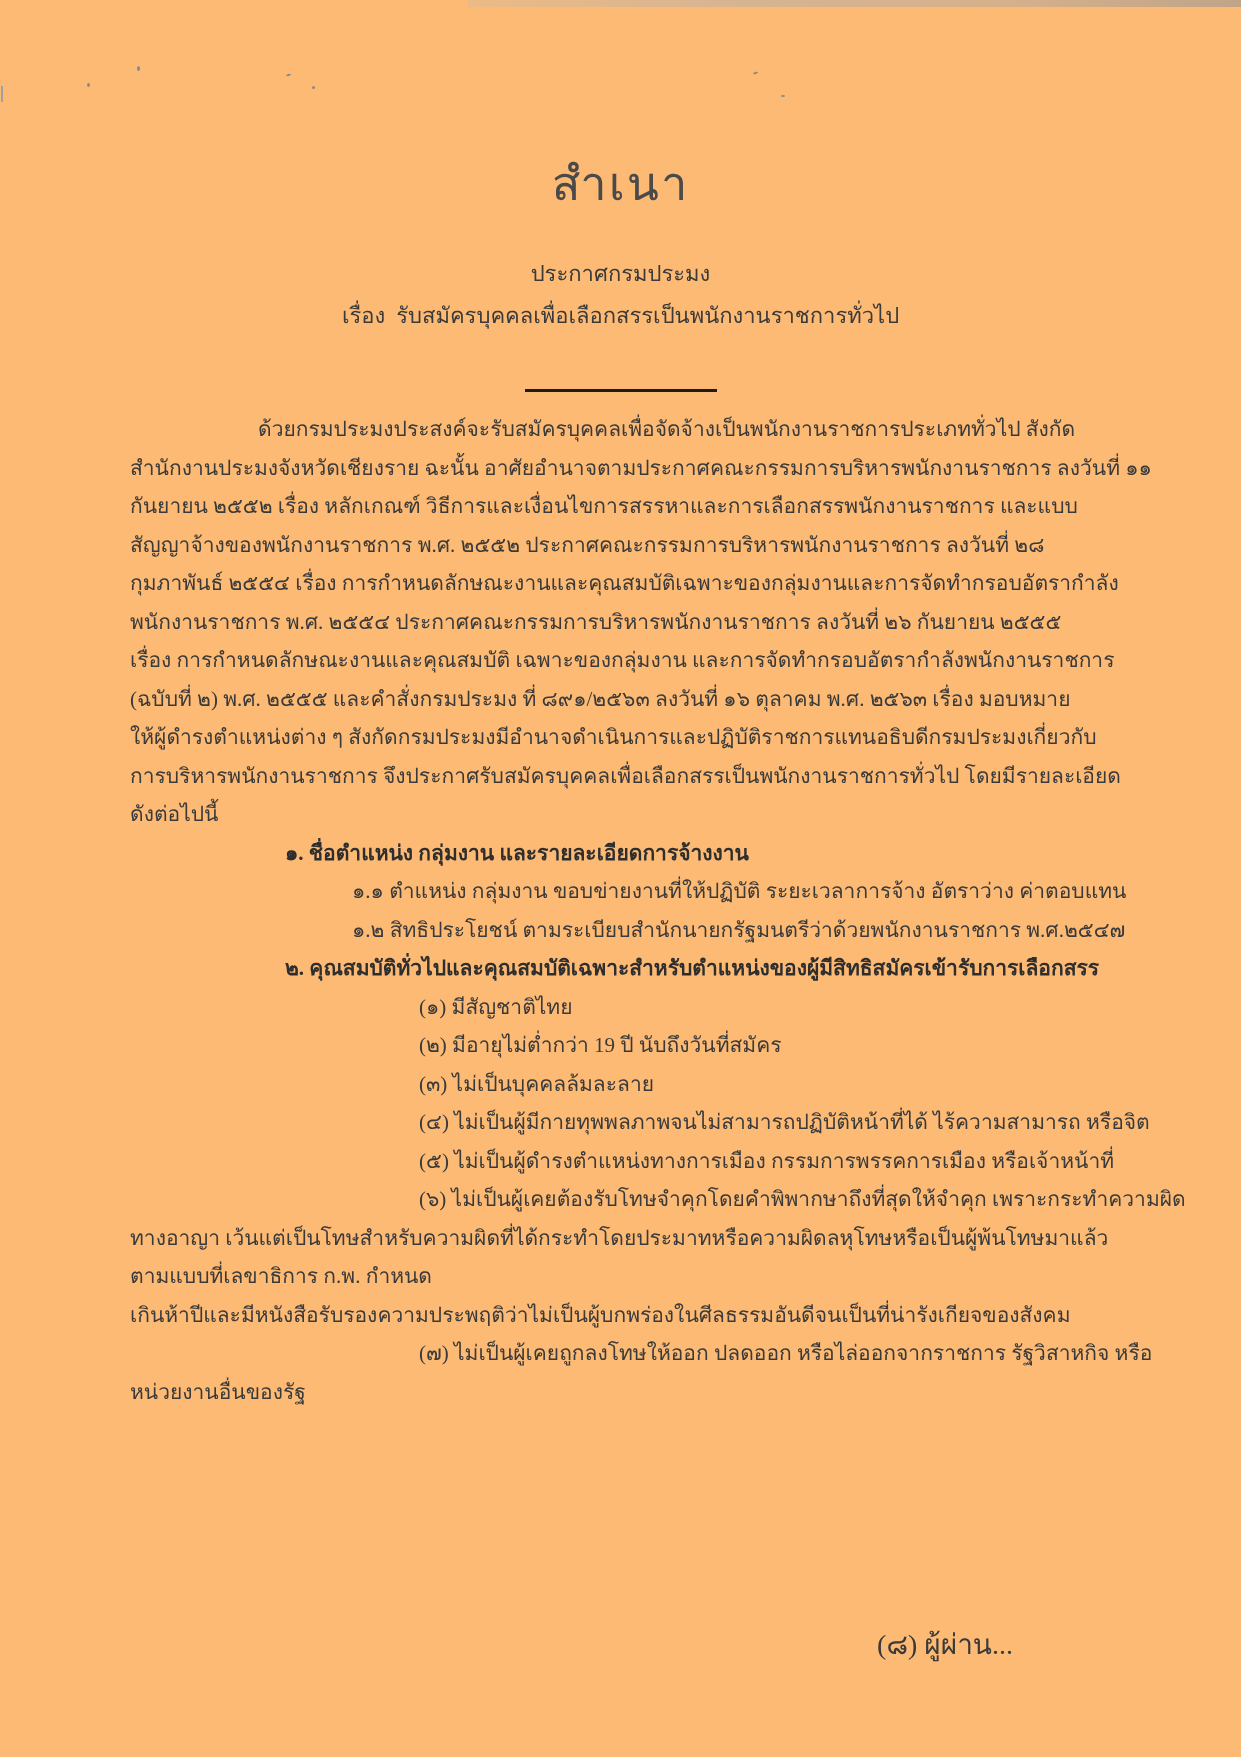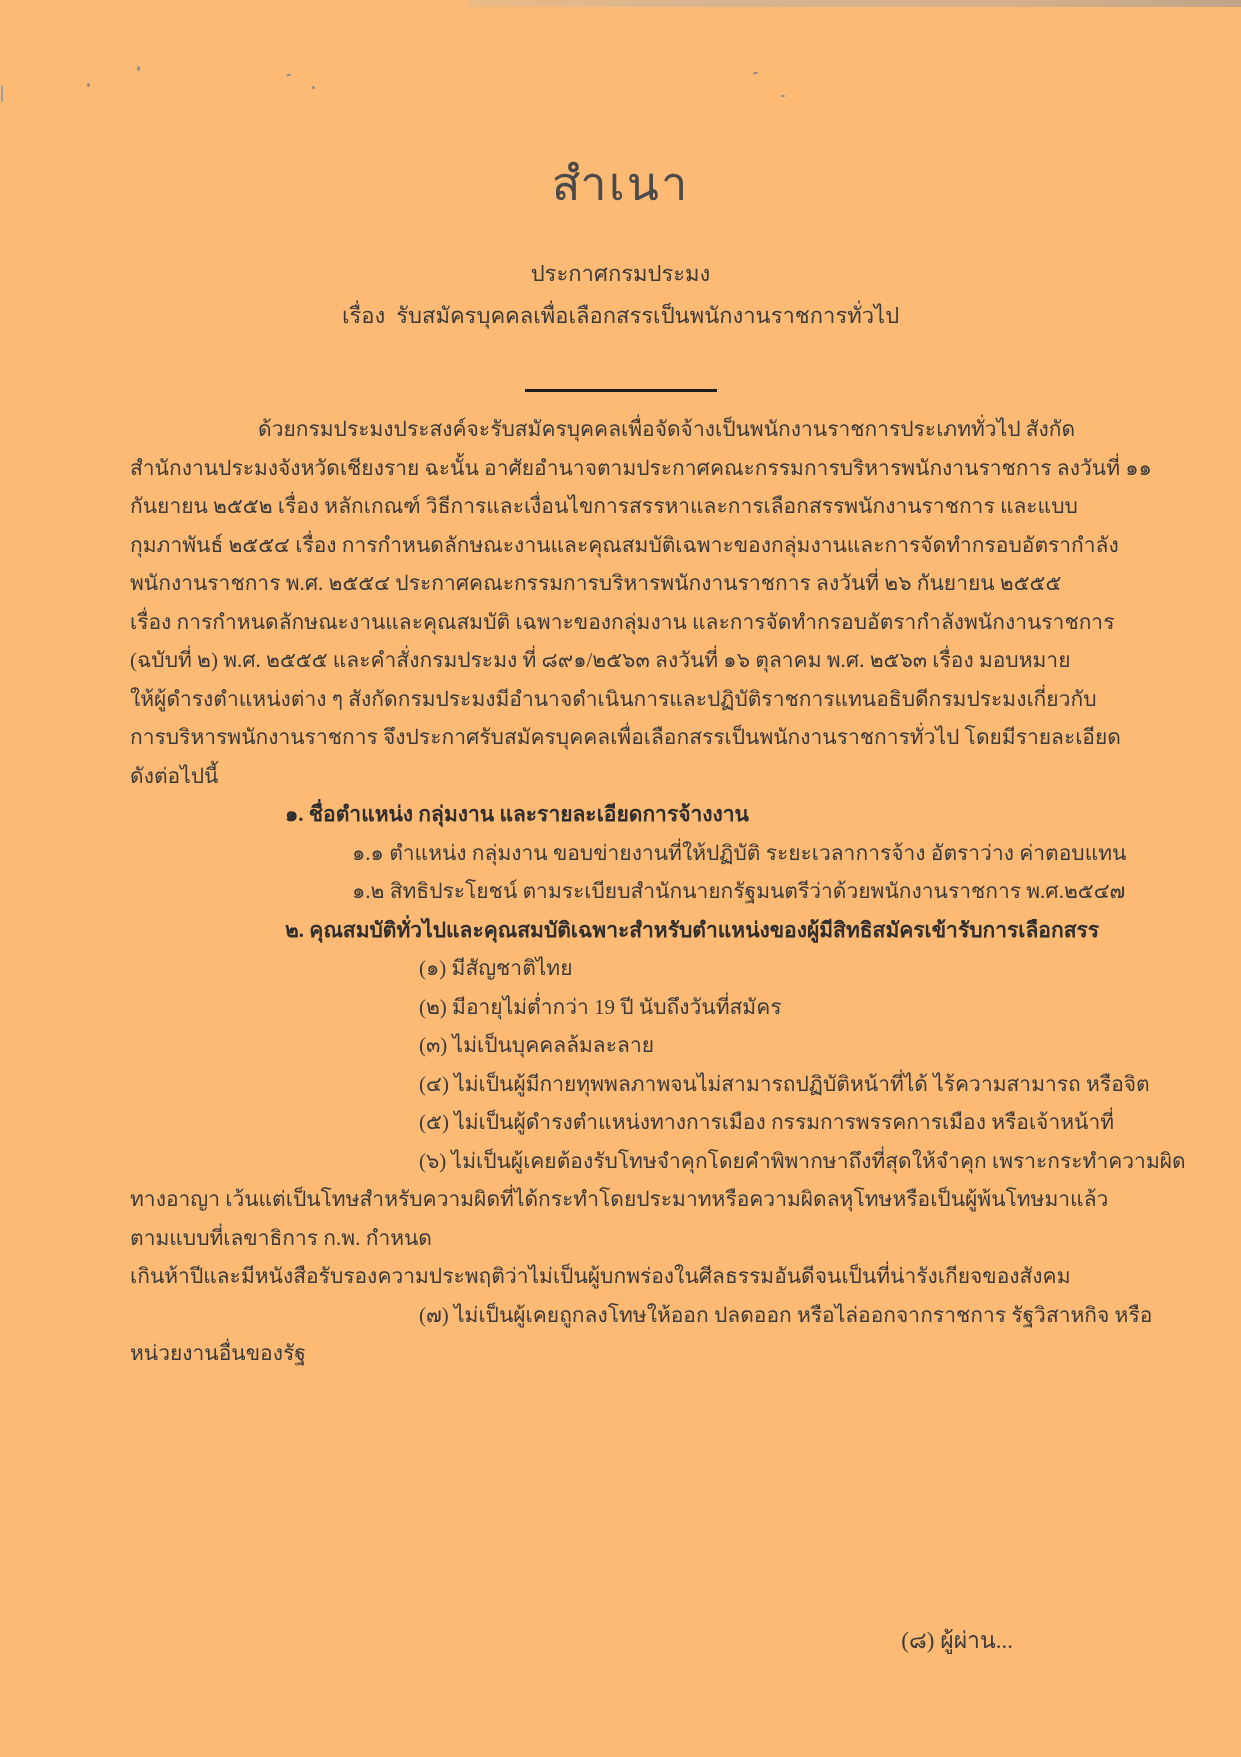--- a/index.html
+++ b/index.html
@@ -47,21 +47,21 @@
   .line{white-space:nowrap;}
   .in-para{padding-left:128px;}
   .in-heading{padding-left:155px;}
   .in-sub{padding-left:222px;}
   .in-item{padding-left:289px;}
   .bold{font-weight:700;color:#2e2e2e;}
   .underline{text-decoration:underline;text-underline-offset:4px;}
   
   .footer-note{
     position:absolute;top:1622px;right:228px;
-    font-size:23px;color:#3a3a3a;
+    font-size:28px;color:#3a3a3a;
   }
 </style>
 </head>
 <body>
 
 <div id="page">
 
   <div class="scan-band"></div>
   <div class="speck s1"></div>
   <div class="speck s2"></div>
@@ -75,20 +75,21 @@
 
   <div class="doc-title t1">ประกาศกรมประมง</div>
   <div class="doc-title t2">เรื่อง  รับสมัครบุคคลเพื่อเลือกสรรเป็นพนักงานราชการทั่วไป</div>
 
   <div class="divider"></div>
 
   <div class="body-text">
       <div class="line in-para">ด้วยกรมประมงประสงค์จะรับสมัครบุคคลเพื่อจัดจ้างเป็นพนักงานราชการประเภททั่วไป สังกัด</div>
       <div class="line in-none">สำนักงานประมงจังหวัดเชียงราย ฉะนั้น อาศัยอำนาจตามประกาศคณะกรรมการบริหารพนักงานราชการ ลงวันที่ ๑๑</div>
       <div class="line in-none">กันยายน ๒๕๕๒ เรื่อง หลักเกณฑ์ วิธีการและเงื่อนไขการสรรหาและการเลือกสรรพนักงานราชการ และแบบ</div>
+      <div class="line in-none">สัญญาจ้างของพนักงานราชการ พ.ศ. ๒๕๕๒ ประกาศคณะกรรมการบริหารพนักงานราชการ ลงวันที่ ๒๘</div>
       <div class="line in-none">กุมภาพันธ์ ๒๕๕๔ เรื่อง การกำหนดลักษณะงานและคุณสมบัติเฉพาะของกลุ่มงานและการจัดทำกรอบอัตรากำลัง</div>
       <div class="line in-none">พนักงานราชการ พ.ศ. ๒๕๕๔ ประกาศคณะกรรมการบริหารพนักงานราชการ ลงวันที่ ๒๖ กันยายน ๒๕๕๕</div>
       <div class="line in-none">เรื่อง การกำหนดลักษณะงานและคุณสมบัติ เฉพาะของกลุ่มงาน และการจัดทำกรอบอัตรากำลังพนักงานราชการ</div>
       <div class="line in-none">(ฉบับที่ ๒) พ.ศ. ๒๕๕๕ และคำสั่งกรมประมง ที่ ๘๙๑/๒๕๖๓ ลงวันที่ ๑๖ ตุลาคม พ.ศ. ๒๕๖๓ เรื่อง มอบหมาย</div>
       <div class="line in-none">ให้ผู้ดำรงตำแหน่งต่าง ๆ สังกัดกรมประมงมีอำนาจดำเนินการและปฏิบัติราชการแทนอธิบดีกรมประมงเกี่ยวกับ</div>
       <div class="line in-none">การบริหารพนักงานราชการ จึงประกาศรับสมัครบุคคลเพื่อเลือกสรรเป็นพนักงานราชการทั่วไป โดยมีรายละเอียด</div>
       <div class="line in-none">ดังต่อไปนี้</div>
       <div class="line in-heading bold">๑. ชื่อตำแหน่ง กลุ่มงาน และรายละเอียดการจ้างงาน</div>
       <div class="line in-sub">๑.๑ ตำแหน่ง กลุ่มงาน ขอบข่ายงานที่ให้ปฏิบัติ ระยะเวลาการจ้าง อัตราว่าง ค่าตอบแทน</div>
       <div class="line in-sub">๑.๒ สิทธิประโยชน์ ตามระเบียบสำนักนายกรัฐมนตรีว่าด้วยพนักงานราชการ พ.ศ.๒๕๔๗</div>

